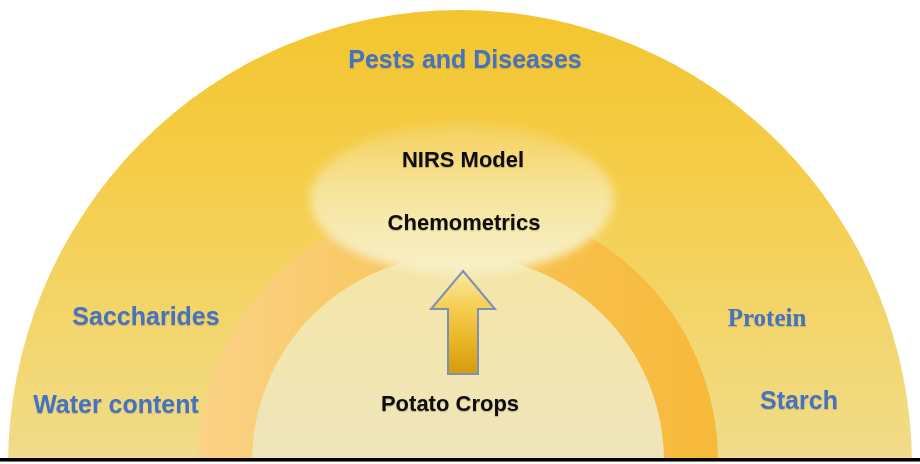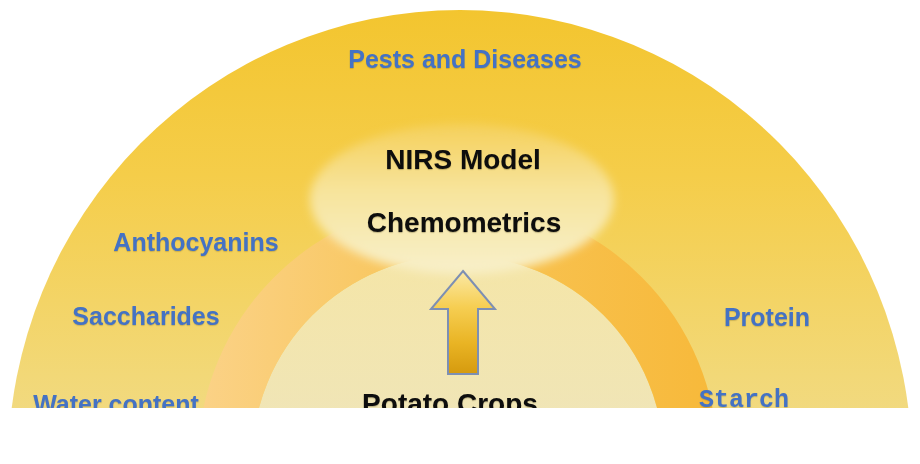--- a/index.html
+++ b/index.html
@@ -4,21 +4,21 @@
 <style>
   html, body {
     margin: 0;
     padding: 0;
     background: #ffffff;
     font-family: "Liberation Sans", sans-serif;
   }
   .canvas {
     position: relative;
     width: 920px;
-    height: 408px;
+    height: 464px;
     background: #ffffff;
     overflow: hidden;
   }
   .canvas svg {
     position: absolute;
     left: 0;
     top: 0;
   }
   .label {
     position: absolute;
@@ -28,32 +28,32 @@
     line-height: 1;
     user-select: none;
   }
   .label.blue {
     color: #4472C4;
     font-size: 25px;
     text-shadow: 0 1px 1px rgba(90, 80, 30, 0.25);
   }
   .label.black {
     color: #0d0d0d;
-    font-size: 28px;
+    font-size: 22px;
     text-shadow: 0 1px 1px rgba(60, 50, 10, 0.3);
   }
   .lbl-pests     { left: 465px; top: 59px;  font-size: 26px; }
   .lbl-nirs      { left: 463px; top: 160px; }
   .lbl-chemo     { left: 464px; top: 223px; text-align: center; }
   .lbl-antho     { left: 196px; top: 242px; }
   .lbl-sacch     { left: 146px; top: 316px; }
   .lbl-water     { left: 116px; top: 404px; }
   .lbl-soluble   { left: 731px; top: 241px; }
-  .lbl-protein   { left: 767px; top: 317px; }
-  .lbl-starch    { left: 744px; top: 400px; font-family: Liberation Mono, monospace; }
+  .lbl-protein   { left: 767px; top: 317px; font-family: Liberation Serif, serif; }
+  .lbl-starch    { left: 799px; top: 400px; }
   .lbl-potato    { left: 450px; top: 404px; }
 </style>
 </head>
 <body>
 
 <div class="canvas">
 
   <svg width="920" height="464" viewBox="0 0 920 464">
     <defs>
       <linearGradient id="domeGrad" x1="0" y1="0" x2="0" y2="1">
@@ -101,21 +101,20 @@
 
     <rect x="0" y="461.5" width="920" height="2.5" fill="#ffffff"></rect>
     <rect x="0" y="458" width="920" height="3.5" fill="#010101"></rect>
   </svg>
 
   <div class="label blue lbl-pests">Pests and Diseases</div>
 
   <div class="label black lbl-nirs">NIRS Model</div>
   <div class="label black lbl-chemo">Chemometrics</div>
 
-  <div class="label blue lbl-antho">Anthocyanins</div>
   <div class="label blue lbl-water">Water content</div>
   <div class="label blue lbl-sacch">Saccharides</div>
 
   <div class="label blue lbl-protein">Protein</div>
   <div class="label blue lbl-starch">Starch</div>
 
   <div class="label black lbl-potato">Potato Crops</div>
 
 </div>
 

